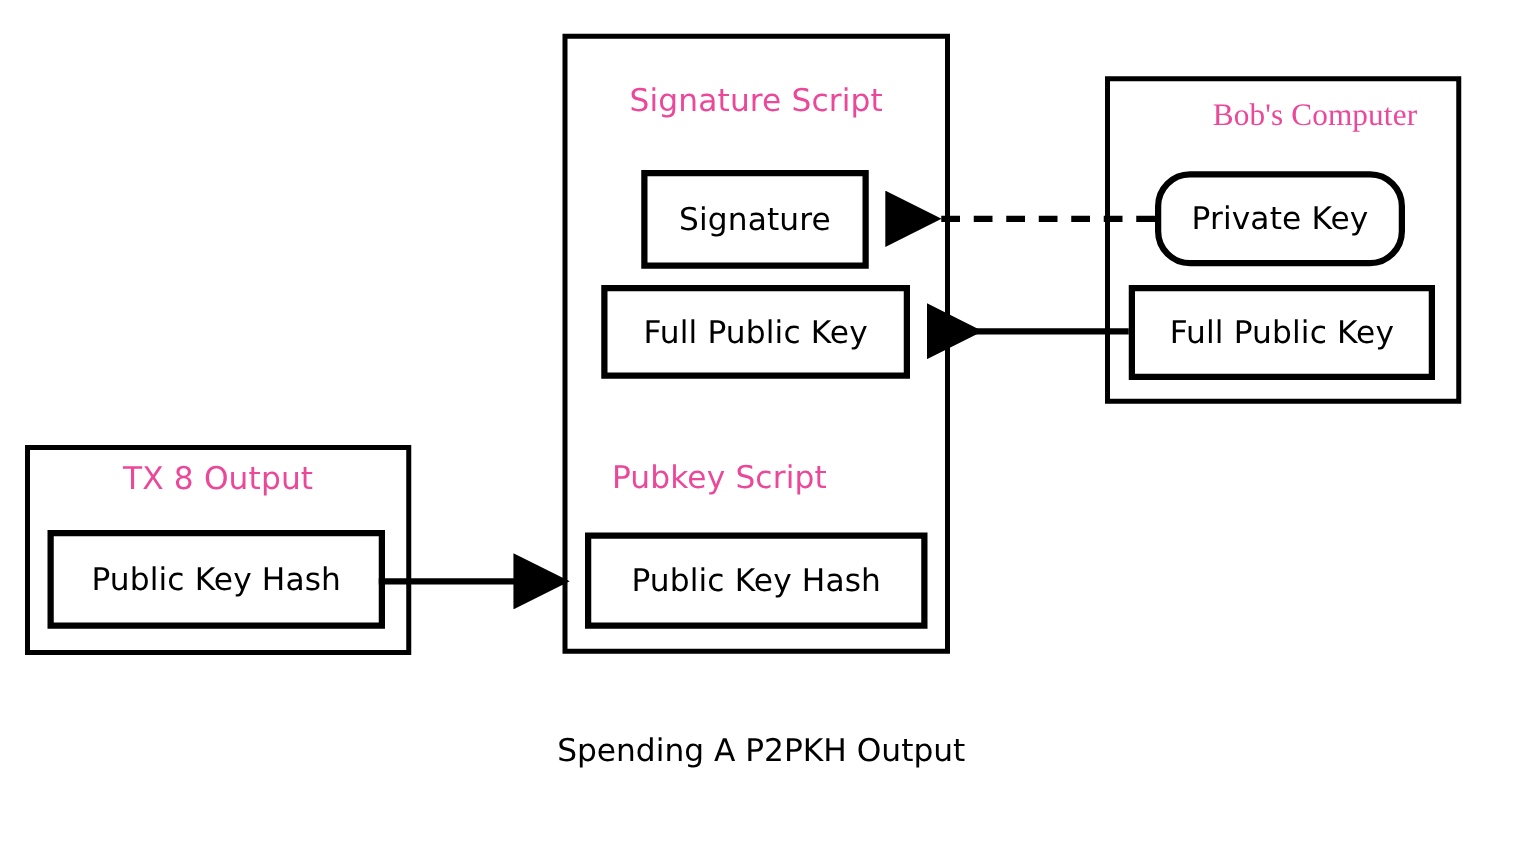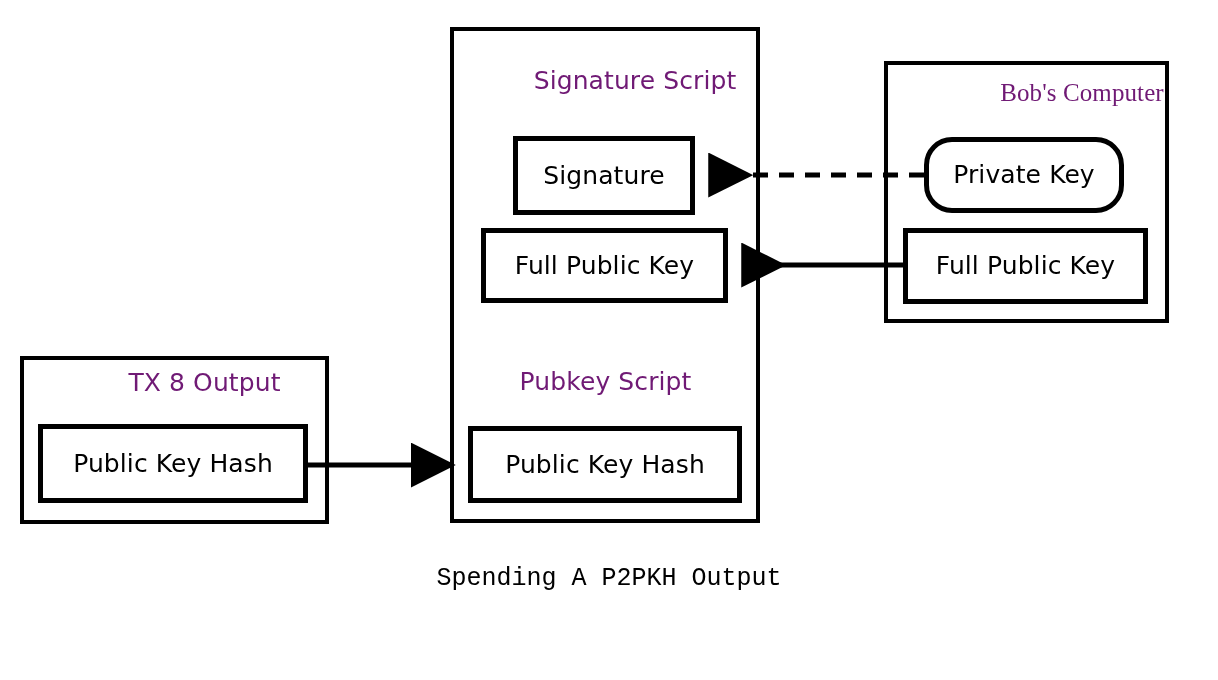--- a/index.html
+++ b/index.html
@@ -30,23 +30,22 @@
   }
   .inner-box {
     border-width: 5px;
   }
   .grp-label {
     position: absolute;
     text-align: center;
     font-size: 25px;
     line-height: 30px;
     letter-spacing: 0.1px;
-    color: #701a75;
+    color: #ec4899;
     white-space: nowrap;
-    padding-left: 30px;
   }
   .inner-label {
     position: absolute;
     display: flex;
     align-items: center;
     justify-content: center;
     width: 100%;
     height: 100%;
     font-size: 25px;
     line-height: 30px;
@@ -146,16 +145,16 @@
 
   <div class="layer-text">
     <div class="grp-label" style="left:450px; top:66px; width:310px;">Signature Script</div>
 
     <div class="grp-label" style="left:450px; top:367px; width:251px;">Pubkey Script</div>
 
     <div class="grp-label" style="left:884px; top:78px; width:336px;font-family:Liberation Serif, serif;">Bob's Computer</div>
 
     <div class="grp-label" style="left:20px; top:368px; width:309px;">TX 8 Output</div>
 
-    <div class="caption" style="left:359px; top:564px; width:500px;font-family:Liberation Mono, monospace;">Spending A P2PKH Output</div>
+    <div class="caption" style="left:359px; top:586px; width:500px;">Spending A P2PKH Output</div>
   </div>
 
 </div>
 
 </body></html>

